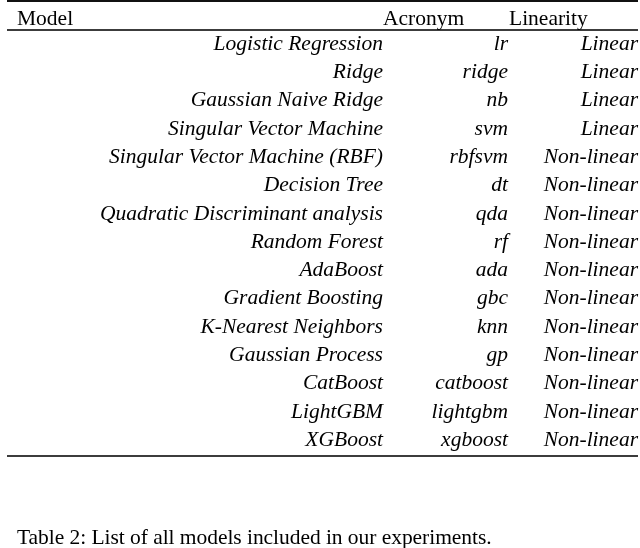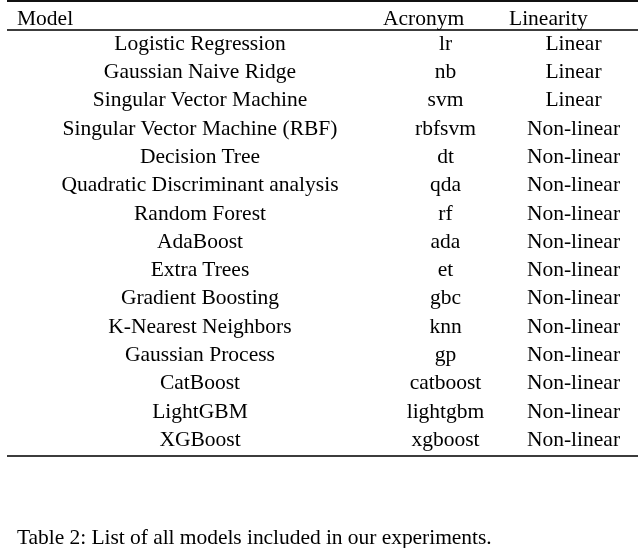--- a/index.html
+++ b/index.html
@@ -52,26 +52,27 @@
     font-weight: normal;
     text-align: left;
     padding: 0;
     height: 27px;
     vertical-align: bottom;
     line-height: 1;
   }
   thead th .cell-pad { display: block; }
 
   tbody td {
-    text-align: center;
+    text-align: right;
     padding: 0;
     height: 28.3px;
     vertical-align: bottom;
     line-height: 1;
     white-space: nowrap;
+    font-style: italic;
   }
   tbody td .cell-pad { display: block; padding-bottom: 5px; }
 
   .col-model   { padding-left: 10px; }
   .col-acronym { padding-left: 0px; margin-left: 20px; }
   .col-linear  { padding-left: 1px; }
 
   
   .caption {
     position: absolute;
@@ -129,20 +130,31 @@
             </td>
           <td class="col-acronym">
               <span class="cell-pad">lr</span>
             </td>
           <td class="col-linear">
               <span class="cell-pad">Linear</span>
             </td>
         </tr>
         <tr>
           <td class="col-model">
+              <span class="cell-pad">Ridge</span>
+            </td>
+          <td class="col-acronym">
+              <span class="cell-pad">ridge</span>
+            </td>
+          <td class="col-linear">
+              <span class="cell-pad">Linear</span>
+            </td>
+        </tr>
+        <tr>
+          <td class="col-model">
               <span class="cell-pad">Gaussian Naive Ridge</span>
             </td>
           <td class="col-acronym">
               <span class="cell-pad">nb</span>
             </td>
           <td class="col-linear">
               <span class="cell-pad">Linear</span>
             </td>
         </tr>
         <tr>
@@ -199,31 +211,20 @@
           <td class="col-linear">
               <span class="cell-pad">Non-linear</span>
             </td>
         </tr>
         <tr>
           <td class="col-model">
               <span class="cell-pad">AdaBoost</span>
             </td>
           <td class="col-acronym">
               <span class="cell-pad">ada</span>
-            </td>
-          <td class="col-linear">
-              <span class="cell-pad">Non-linear</span>
-            </td>
-        </tr>
-        <tr>
-          <td class="col-model">
-              <span class="cell-pad">Extra Trees</span>
-            </td>
-          <td class="col-acronym">
-              <span class="cell-pad">et</span>
             </td>
           <td class="col-linear">
               <span class="cell-pad">Non-linear</span>
             </td>
         </tr>
         <tr>
           <td class="col-model">
               <span class="cell-pad">Gradient Boosting</span>
             </td>
           <td class="col-acronym">

